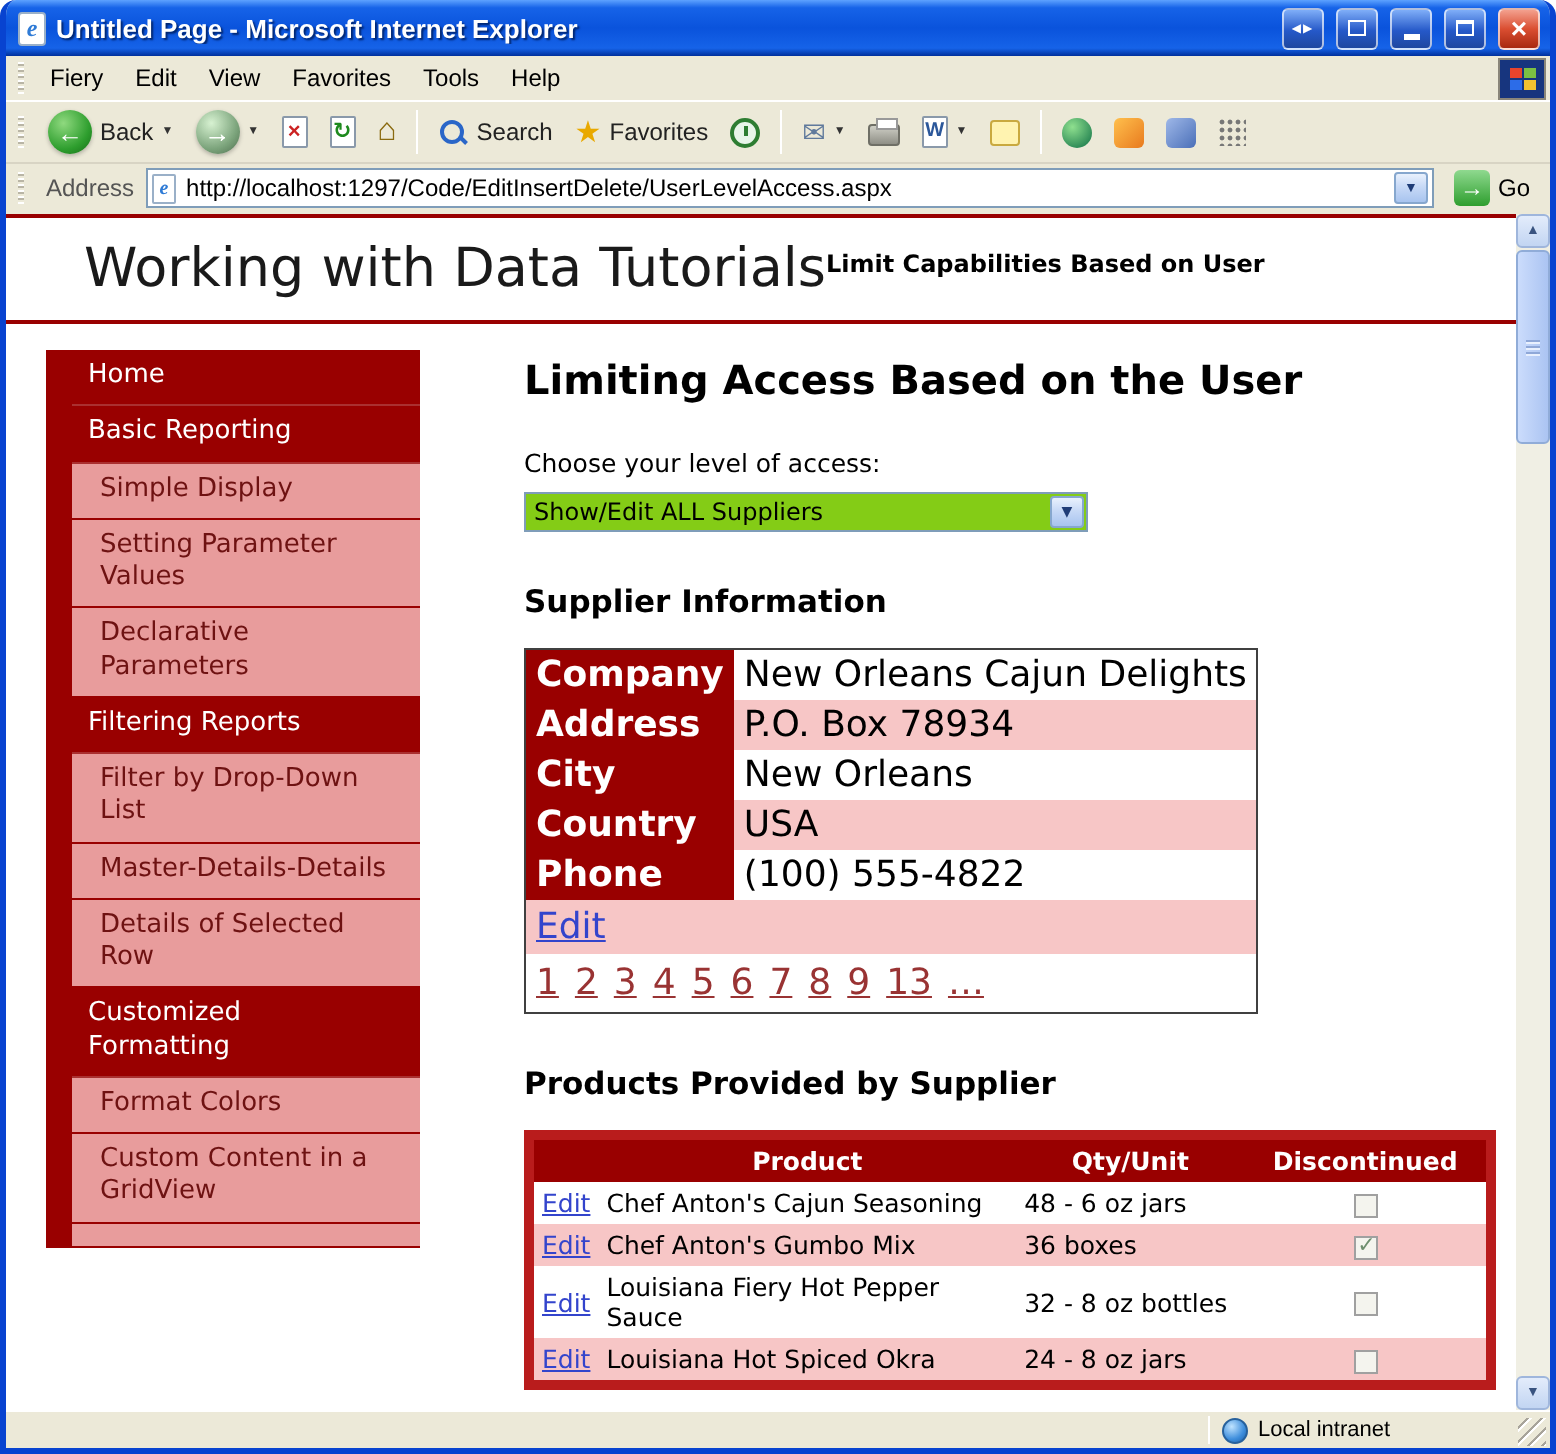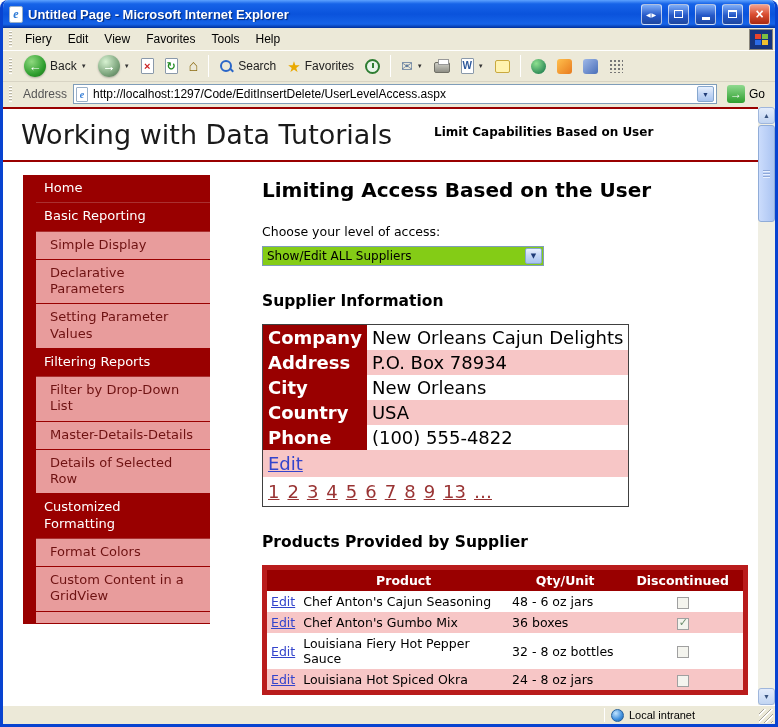--- a/index.html
+++ b/index.html
@@ -87,21 +87,21 @@
     border:1px solid #86A7CE; border-radius:2px; display:flex; align-items:center; justify-content:center;
     font-size:7px; color:#1F3C77; flex:0 0 auto; }
   .go-btn { display:flex; align-items:center; gap:4px; font-size:12px; padding:0 4px; }
   .go-circle { width:18px; height:18px; border-radius:3px; background:linear-gradient(180deg,#8FD98F,#2E9E2E);
     display:flex; align-items:center; justify-content:center; color:#fff; font-weight:bold; font-size:12px; }
 
   
   .content { flex:1; display:flex; min-height:0; background:#fff; }
   .page { flex:1; overflow:hidden; border-top:2px solid #990000; display:flex; flex-direction:column;
     font-family:"DejaVu Sans",sans-serif; }
-  .page-header { display:flex; justify-content:space-between; align-items:flex-start;
+  .page-header { display:flex; justify-content:center; align-items:flex-start;
     padding:10px 12px 10px 18px; border-bottom:2px solid #990000; flex:0 0 auto; }
   .site-title { font-size:27px; color:#1A1A1A; letter-spacing:0; }
   .breadcrumb { width:312px; font-size:12px; font-weight:bold; line-height:1.4; padding-top:5px; }
   .crumb-link { color:#AA0000; text-decoration:underline; cursor:pointer; }
   .crumb-sep { color:#000; }
   .crumb-current { color:#000; }
 
   .page-body { flex:1; display:flex; overflow:hidden; }
 
   .sidebar { margin:13px 0 0 20px; width:187px; border-left:13px solid #990000; flex:0 0 auto; align-self:flex-start; }
@@ -299,22 +299,22 @@
           <div class="crumb-current">Limit Capabilities Based on User</div>
         </div>
       </div>
 
       <div class="page-body">
 
         <div class="sidebar">
           <div class="side-section">Home</div>
           <div class="side-section">Basic Reporting</div>
           <div class="side-sub">Simple Display</div>
+          <div class="side-sub">Setting Parameter Values</div>
           <div class="side-sub">Declarative Parameters</div>
-          <div class="side-sub">Setting Parameter Values</div>
           <div class="side-section">Filtering Reports</div>
           <div class="side-sub">Filter by Drop-Down List</div>
           <div class="side-sub">Master-Details-Details</div>
           <div class="side-sub">Details of Selected Row</div>
           <div class="side-section">Customized Formatting</div>
           <div class="side-sub">Format Colors</div>
           <div class="side-sub">Custom Content in a GridView</div>
           <div class="side-sub partial"></div>
         </div>
 

